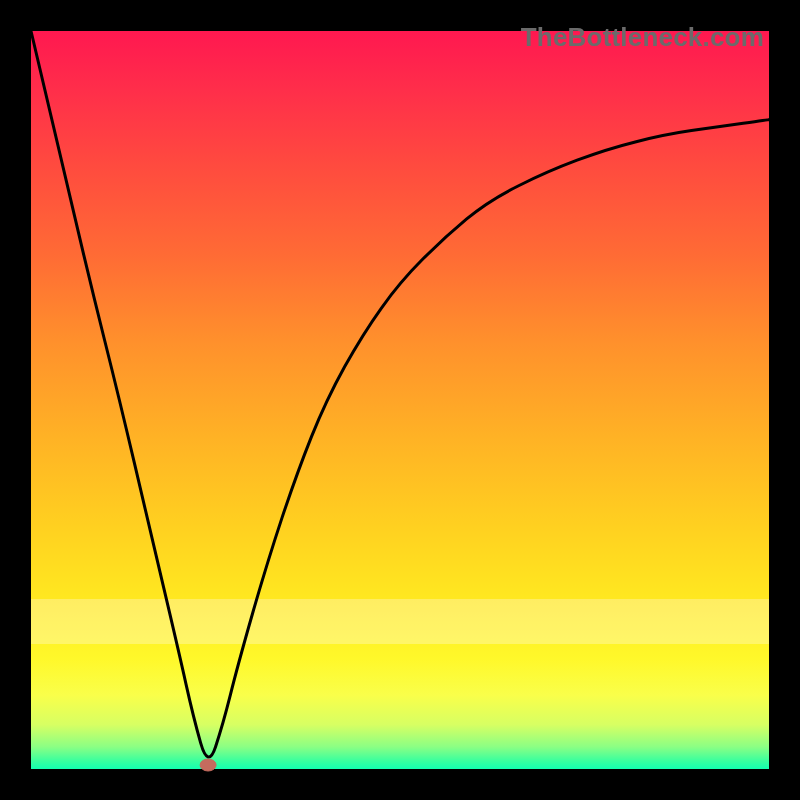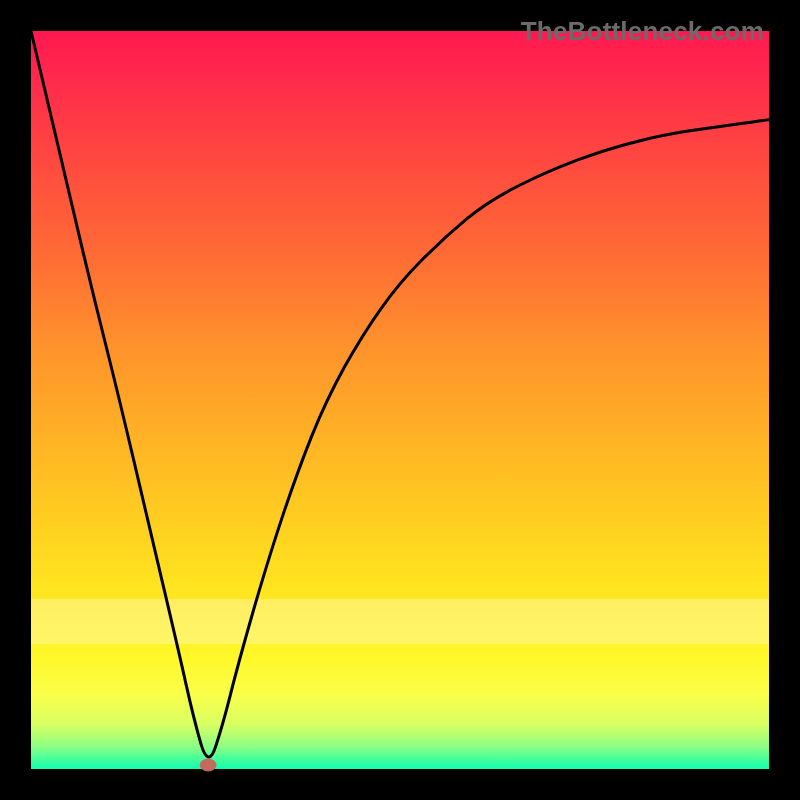--- a/index.html
+++ b/index.html
@@ -36,21 +36,21 @@
       #fff82a 85%,
       #f9ff4a 90%,
       #d7ff63 94%,
       #8bff84 97%,
       #35ffa0 99%,
       #13ffb0 100%
     );
   }
   .watermark {
     position: absolute;
-    top: 16px;
+    top: 22px;
     right: 36px;
     font-family: Arial, Helvetica, sans-serif;
     font-size: 26px;
     font-weight: bold;
     color: #6b6b6b;
     letter-spacing: 0.2px;
     pointer-events: none;
   }
   svg.curve {
     position: absolute;

